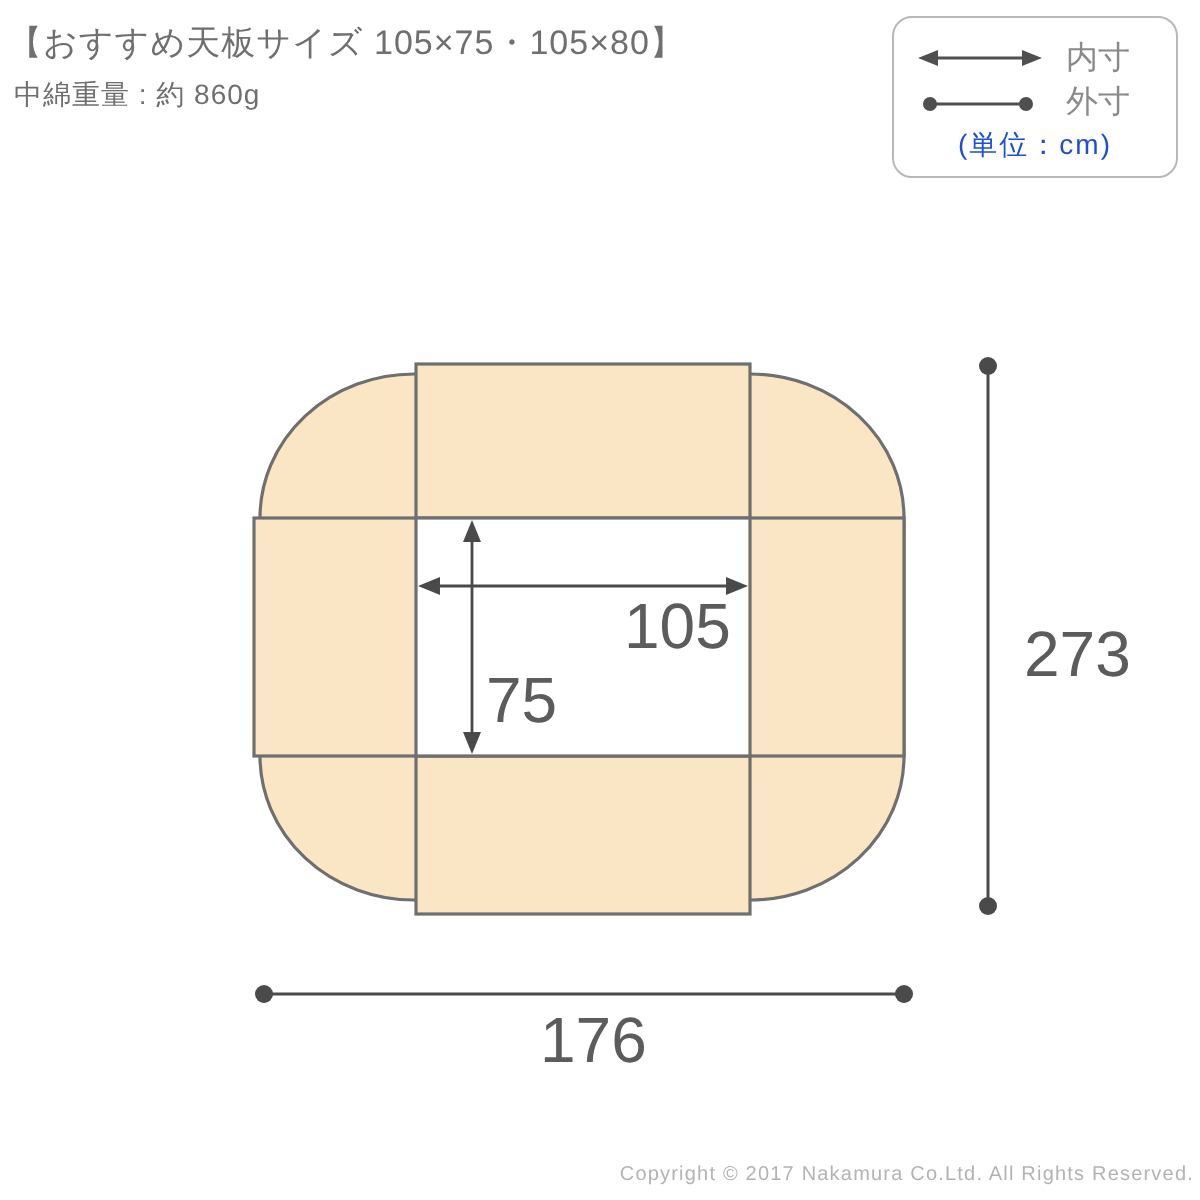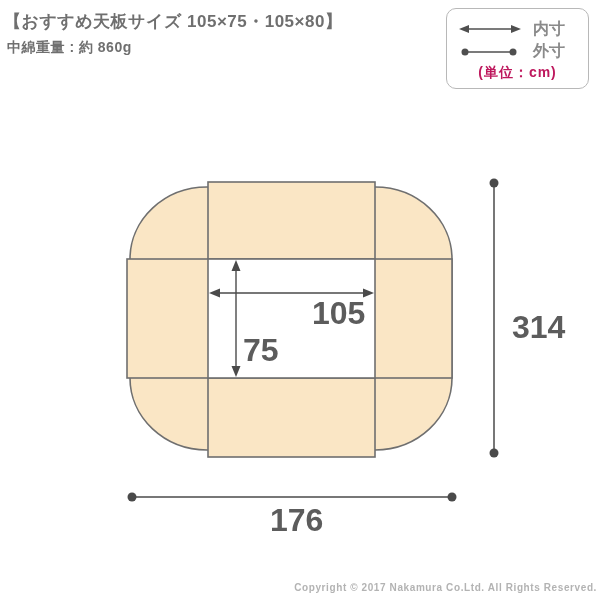--- a/index.html
+++ b/index.html
@@ -5,21 +5,20 @@
   * { margin: 0; padding: 0; box-sizing: border-box; }
   html, body { background: #ffffff; }
   body { font-family: "Liberation Sans", "DejaVu Sans", sans-serif; }
 
   .page {
     position: relative;
     width: 600px;
     height: 600px;
     background: #ffffff;
     overflow: hidden;
-    font-weight: bold;
   }
 
   
   .title-line {
     position: absolute;
     left: 4px; top: 10px;
     font-size: 17px;
     letter-spacing: 0.5px;
     color: #6f6f6f;
     white-space: nowrap;
@@ -54,21 +53,21 @@
     margin-left: 10px;
     font-size: 16px;
     color: #8a8a8a;
     white-space: nowrap;
   }
   .legend-unit {
     margin-top: 1px;
     text-align: center;
     font-size: 14px;
     letter-spacing: 1px;
-    color: #be185d;
+    color: #1d4ed8;
     white-space: nowrap;
   }
 
   
   .diagram-svg {
     position: absolute;
     left: 0; top: 0;
     width: 600px; height: 600px;
   }
   .dim-label {
@@ -152,17 +151,17 @@
     <g>
       <line x1="494" y1="183" x2="494" y2="453" stroke="#4a4a4a" stroke-width="1.5"></line>
       <circle cx="494" cy="183" r="4.5" fill="#4a4a4a"></circle>
       <circle cx="494" cy="453" r="4.5" fill="#4a4a4a"></circle>
     </g>
   </svg>
 
   <span class="dim-label label-inner-w">105</span>
   <span class="dim-label label-inner-h">75</span>
   <span class="dim-label label-outer-w">176</span>
-  <span class="dim-label label-outer-h">314</span>
+  <span class="dim-label label-outer-h">273</span>
 
   <div class="copyright">Copyright © 2017 Nakamura Co.Ltd. All Rights Reserved.</div>
 
 </div>
 
 </body></html>

